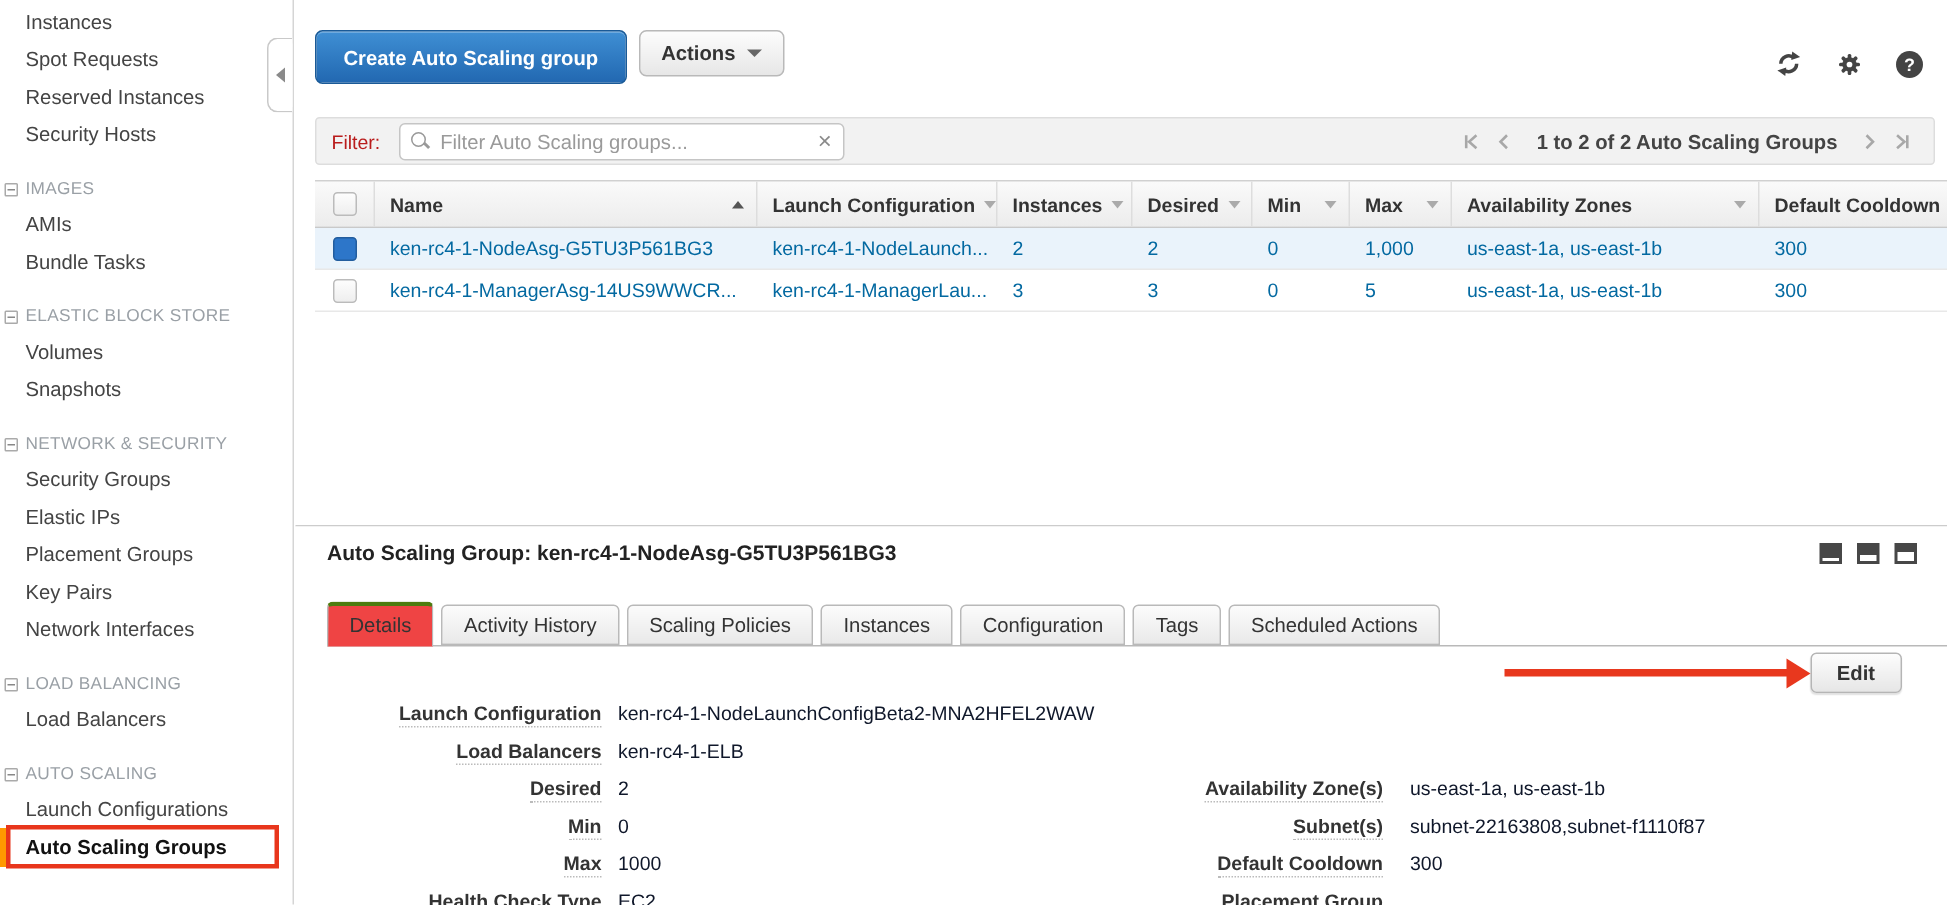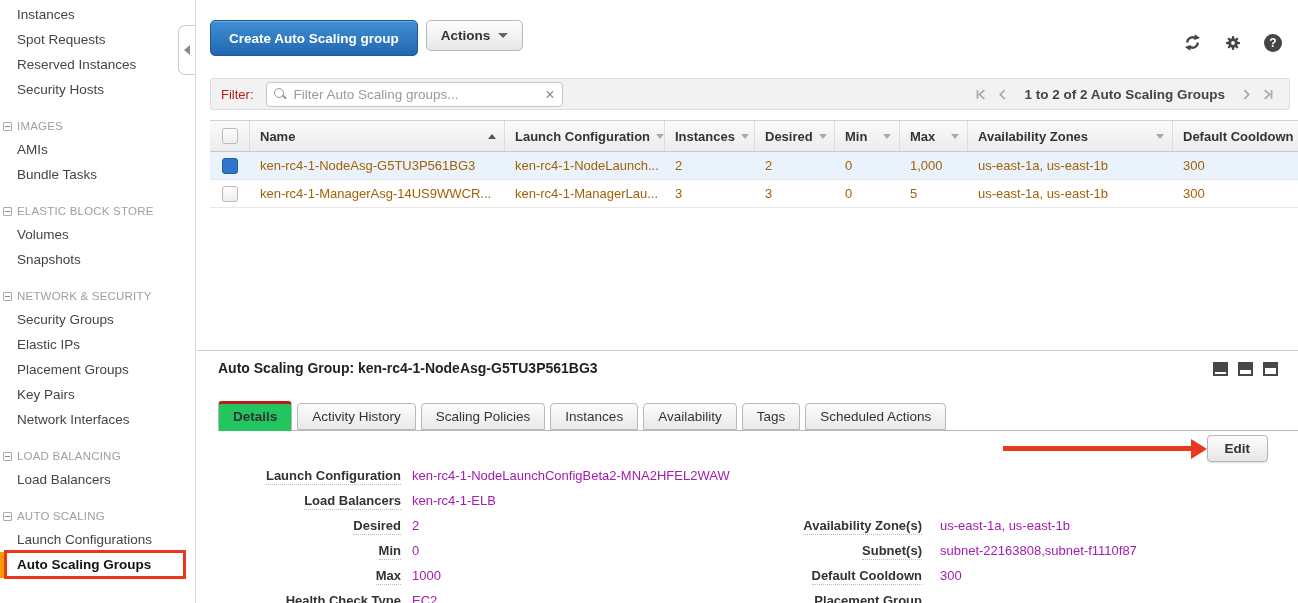--- a/index.html
+++ b/index.html
@@ -82,21 +82,21 @@
   .th { display:flex; align-items:center; justify-content:space-between;
     font-weight:bold; color:#333; padding:0 8px 0 10px;
     border-right:1px solid #ddd; font-size:13px; white-space:nowrap; cursor:pointer; }
   .th:last-child { border-right:none; }
   .sort-asc { width:0; height:0; border-left:4px solid transparent;
     border-right:4px solid transparent; border-bottom:5px solid #555; margin-left:6px; }
   .sort-none { width:0; height:0; border-left:4px solid transparent;
     border-right:4px solid transparent; border-top:5px solid #aaa; margin-left:6px; }
   .tr { height:28px; border-bottom:1px solid #e8e8e8; background:#fff; cursor:pointer; }
   .tr.selected { background:#eaf3fb; }
-  .td { display:flex; align-items:center; padding:0 8px 0 10px; color:#a16207;
+  .td { display:flex; align-items:center; padding:0 8px 0 10px; color:#0369a1;
     white-space:nowrap; overflow:hidden; }
   .c-cb { width:40px; justify-content:center; padding:0; }
   .c-name { width:255px; } .c-lc { width:160px; } .c-inst { width:90px; }
   .c-des { width:80px; } .c-min { width:65px; } .c-max { width:68px; }
   .c-az { width:205px; } .c-cd { width:130px; }
   .cb { width:16px; height:16px; border-radius:3px; border:1px solid #bbb;
     background:linear-gradient(#fdfdfd,#eee); cursor:pointer; }
   .cb.checked { background:#2d76c9; border-color:#235d9e; }
 
   
@@ -114,38 +114,38 @@
   .pane-ico { width:15px; height:14px; background:#474747; position:relative;
     margin-left:10px; cursor:pointer; }
   .pane-ico i { position:absolute; left:2px; right:2px; bottom:2px; background:#fff; }
   .pane-ico .h2 { height:2px; } .pane-ico .h4 { height:4px; } .pane-ico .h6 { height:6px; }
 
   .tabs { position:absolute; top:51px; left:21px; right:0; height:29px;
     border-bottom:1px solid #b9b9b9; display:flex; align-items:flex-end; }
   .tab { height:27px; padding:0 14px; line-height:25px; font-size:13.5px; color:#333;
     background:linear-gradient(#fcfcfc,#e9e9e9); border:1px solid #b9b9b9;
     border-radius:4px 4px 0 0; margin-right:5px; cursor:pointer; white-space:nowrap; }
-  .tab.active { height:30px; line-height:26px; background:#22c55e; font-weight:bold;
-    border-top:3px solid #b91c1c; border-bottom:none; margin-bottom:-1px; z-index:2; }
+  .tab.active { height:30px; line-height:26px; background:#ef4444; font-weight:normal;
+    border-top:3px solid #4d7c0f; border-bottom:none; margin-bottom:-1px; z-index:2; }
 
   .btn-edit { position:absolute; top:84px; right:30px; padding:5px 17px;
     background:linear-gradient(#fdfdfd,#e6e6e6); border:1px solid #b5b5b5;
     border-radius:4px; font-weight:bold; font-size:13.5px; color:#333; cursor:pointer;
     box-shadow:0 1px 1px rgba(0,0,0,.12); z-index:3; }
   .arrow-line { position:absolute; top:95px; left:806px; width:190px; height:5px;
     background:#e8381e; z-index:3; }
   .arrow-head { position:absolute; top:88px; left:994px; width:0; height:0;
     border-left:16px solid #e8381e; border-top:10px solid transparent;
     border-bottom:10px solid transparent; z-index:3; }
 
   .fields { position:absolute; top:117px; left:13px; display:flex; }
   .frow { display:flex; height:25px; align-items:flex-start; }
   .flabel { font-weight:bold; text-align:right; color:#333; }
   .flabel span { border-bottom:1px dotted #bbb; padding-bottom:1px; }
-  .fvalue { color:#a21caf; white-space:nowrap; }
+  .fvalue { color:#0f172a; white-space:nowrap; }
   .fcol-left { width:560px; }
   .fcol-left .flabel { width:191px; }
   .fcol-left .fvalue { margin-left:11px; }
   .fcol-right { margin-top:50px; }
   .fcol-right .flabel { width:152px; }
   .fcol-right .fvalue { margin-left:18px; }
 
   svg { display:block; }
 </style>
 </head>
@@ -354,21 +354,21 @@
       <span class="pane-ico">
           <i class="h6"></i>
         </span>
     </div>
 
     <div class="tabs">
       <span class="tab active">Details</span>
       <span class="tab">Activity History</span>
       <span class="tab">Scaling Policies</span>
       <span class="tab">Instances</span>
-      <span class="tab">Availability</span>
+      <span class="tab">Configuration</span>
       <span class="tab">Tags</span>
       <span class="tab">Scheduled Actions</span>
     </div>
 
     <button class="btn-edit">Edit</button>
     <div class="arrow-line"></div>
     <div class="arrow-head"></div>
 
     <div class="fields">
       <div class="fcol-left">

